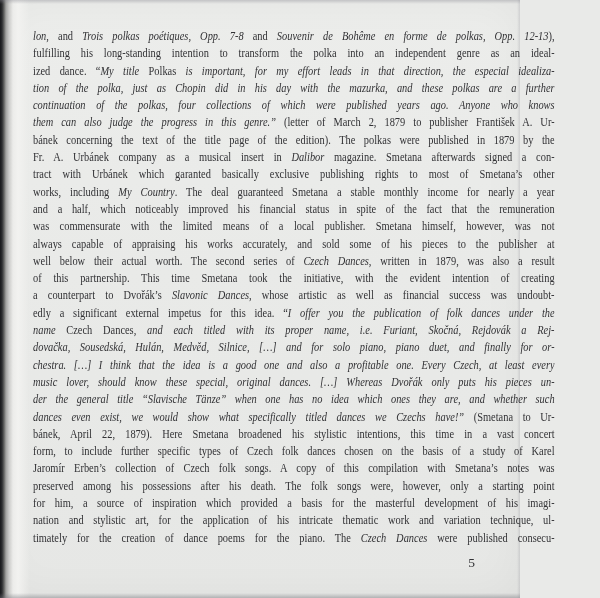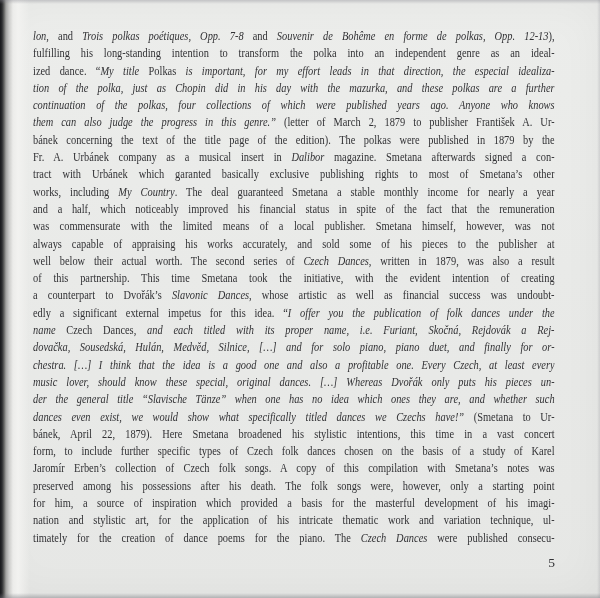--- a/index.html
+++ b/index.html
@@ -5,21 +5,21 @@
   html, body {
     margin: 0;
     padding: 0;
     width: 600px;
     height: 598px;
     background: #e9eae8;
     overflow: hidden;
   }
   .page {
     position: relative;
-    width: 600px;
+    width: 520px;
     height: 598px;
     background: linear-gradient(180deg, #ecedeb 0%, #e9eae8 45%, #e6e7e5 100%);
     font-family: "Liberation Serif", serif;
     box-shadow: inset 0 0 45px rgba(0,0,0,0.045);
   }
   .edge-top {
     position: absolute; top: 0; left: 0; right: 0; height: 4px;
     background: linear-gradient(180deg, rgba(140,140,148,0.40), rgba(140,140,148,0));
   }
   .edge-bottom {

